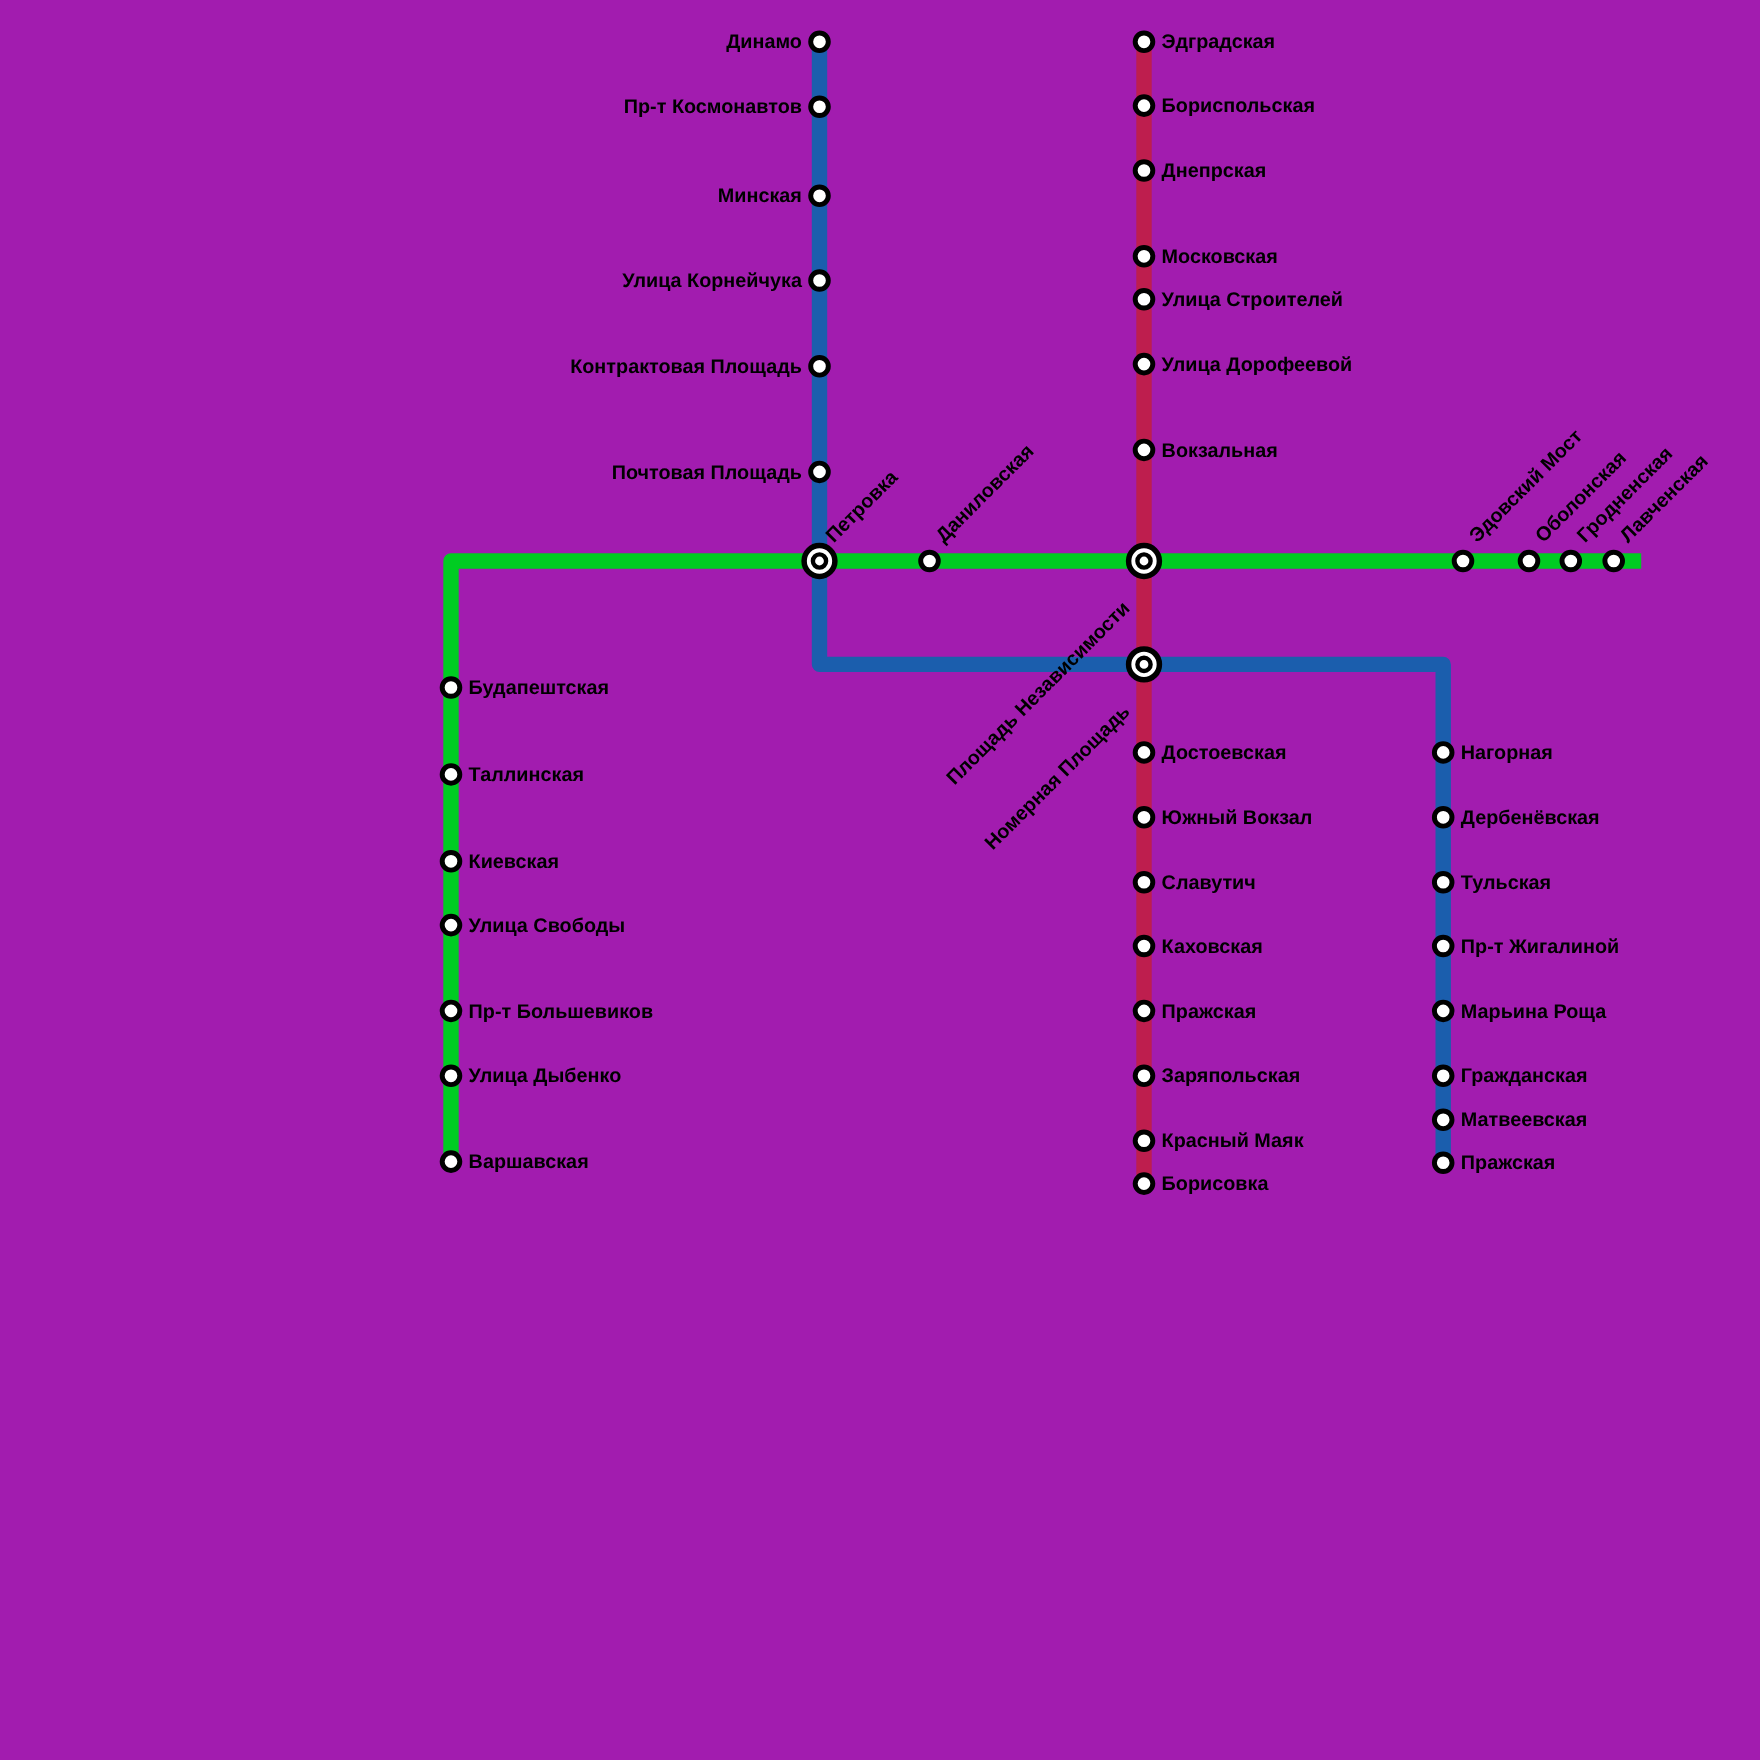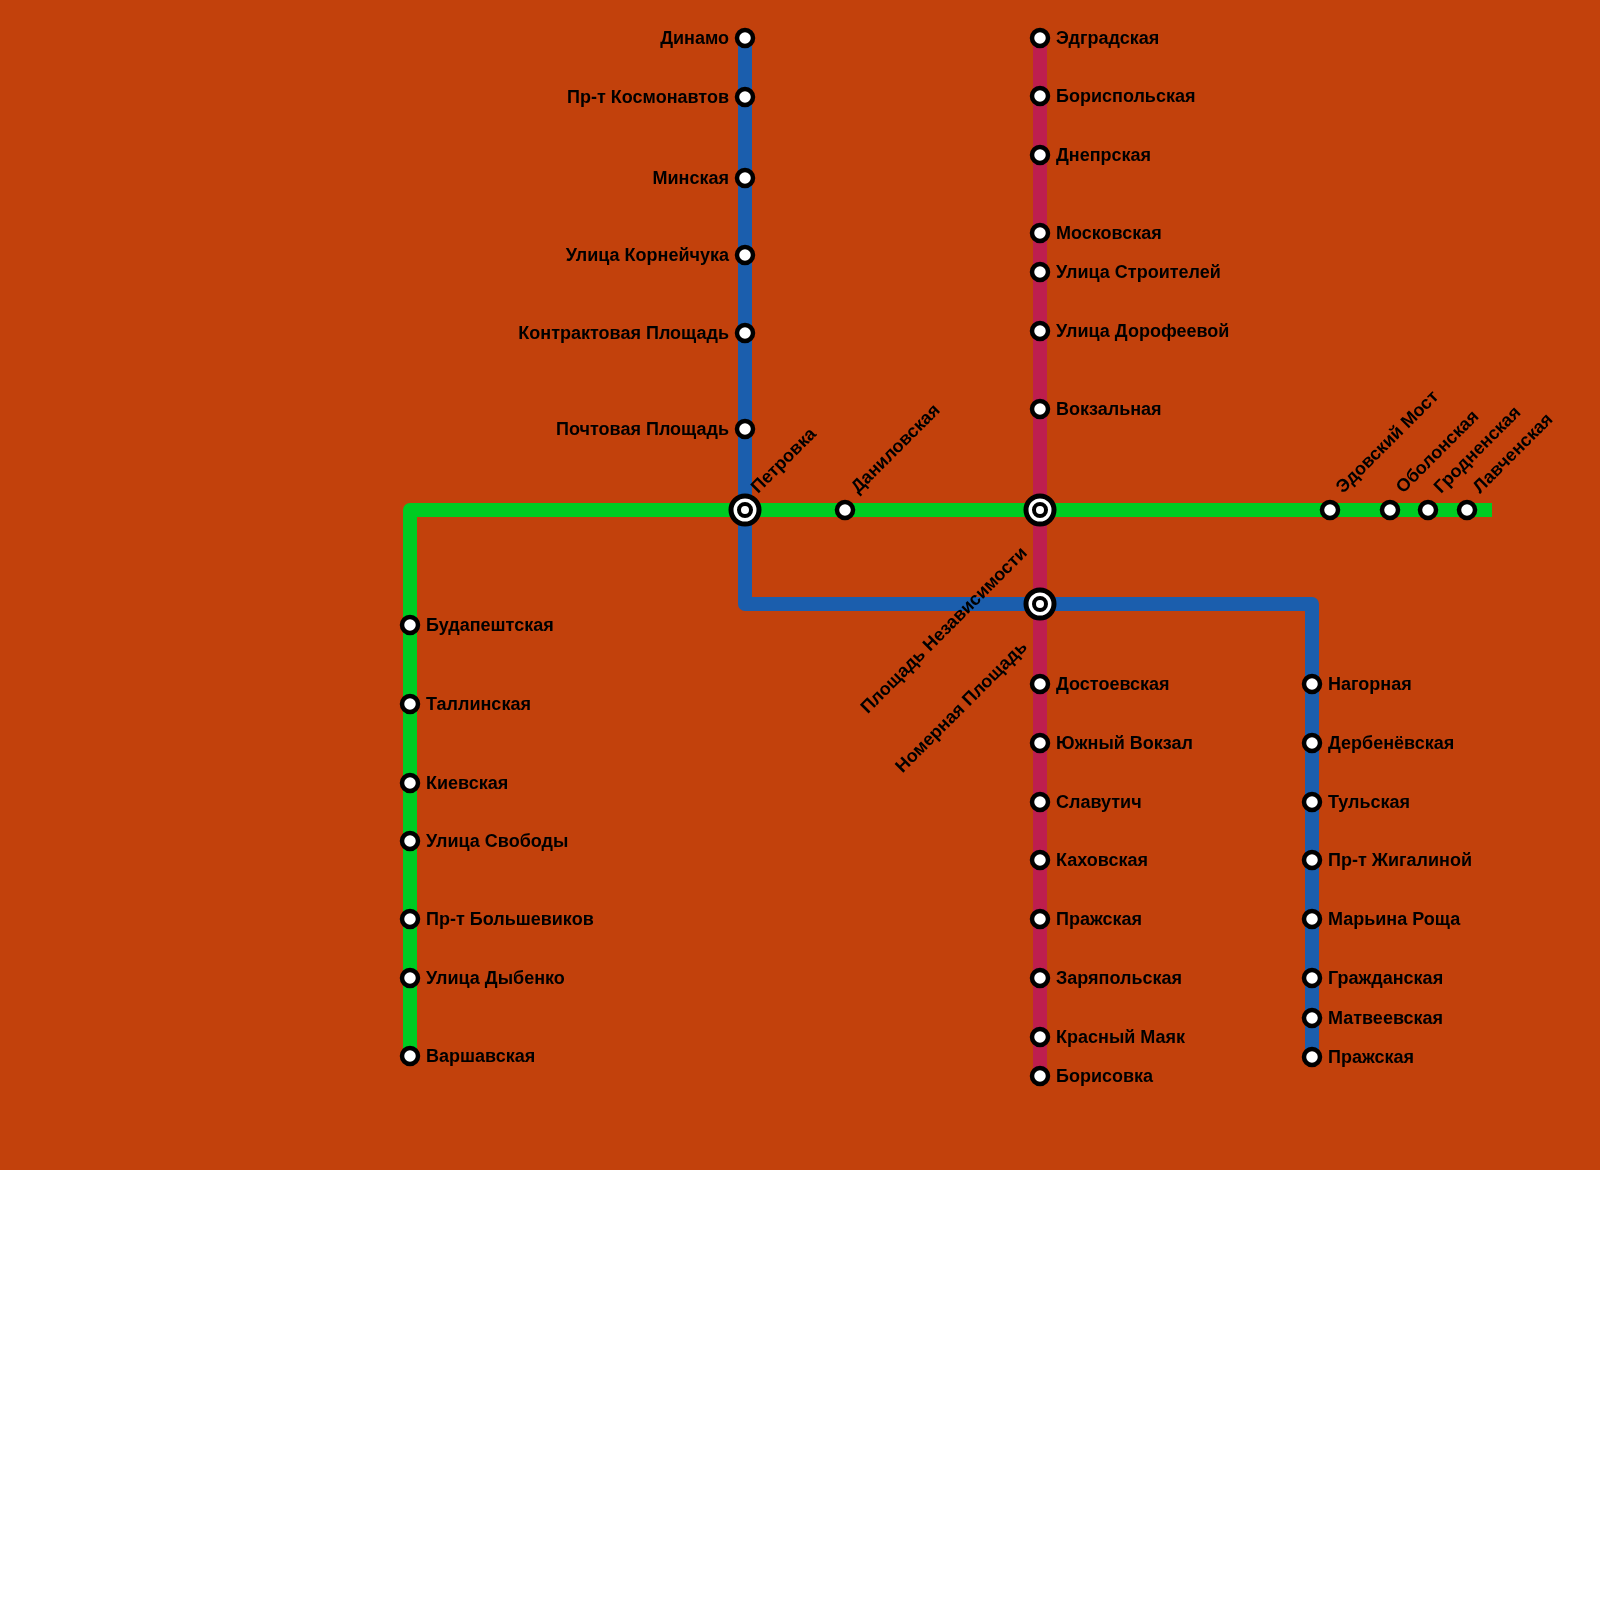--- a/index.html
+++ b/index.html
@@ -6,22 +6,22 @@
     margin: 0;
     padding: 0;
     background: #ffffff;
     width: 1600px;
     height: 1600px;
     overflow: hidden;
   }
   .map-wrap {
     position: relative;
     width: 1600px;
-    height: 1170px;
-    background: #c2410c;
+    height: 1600px;
+    background: #a21caf;
   }
   svg {
     display: block;
     width: 1600px;
     height: 1600px;
   }
   text {
     font-family: "Liberation Sans", "DejaVu Sans", sans-serif;
     font-weight: bold;
     font-size: 18px;

